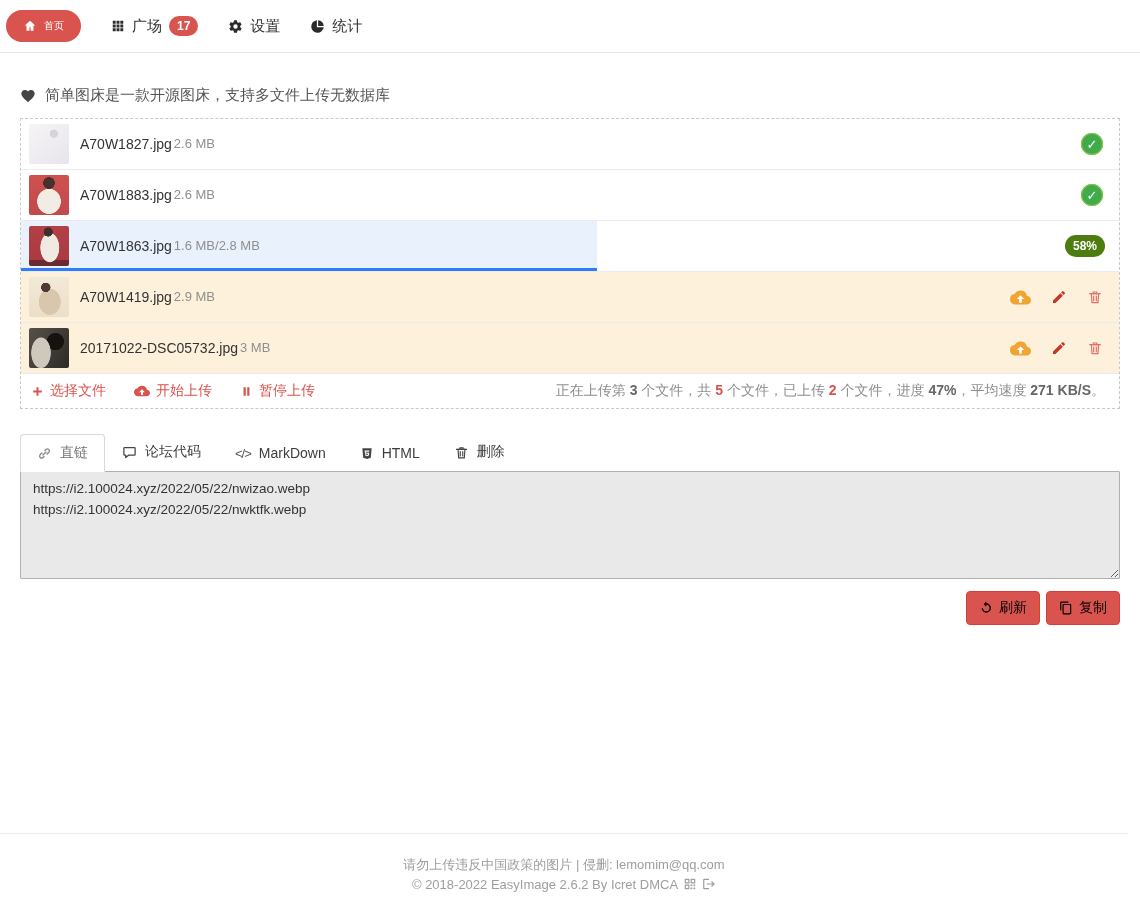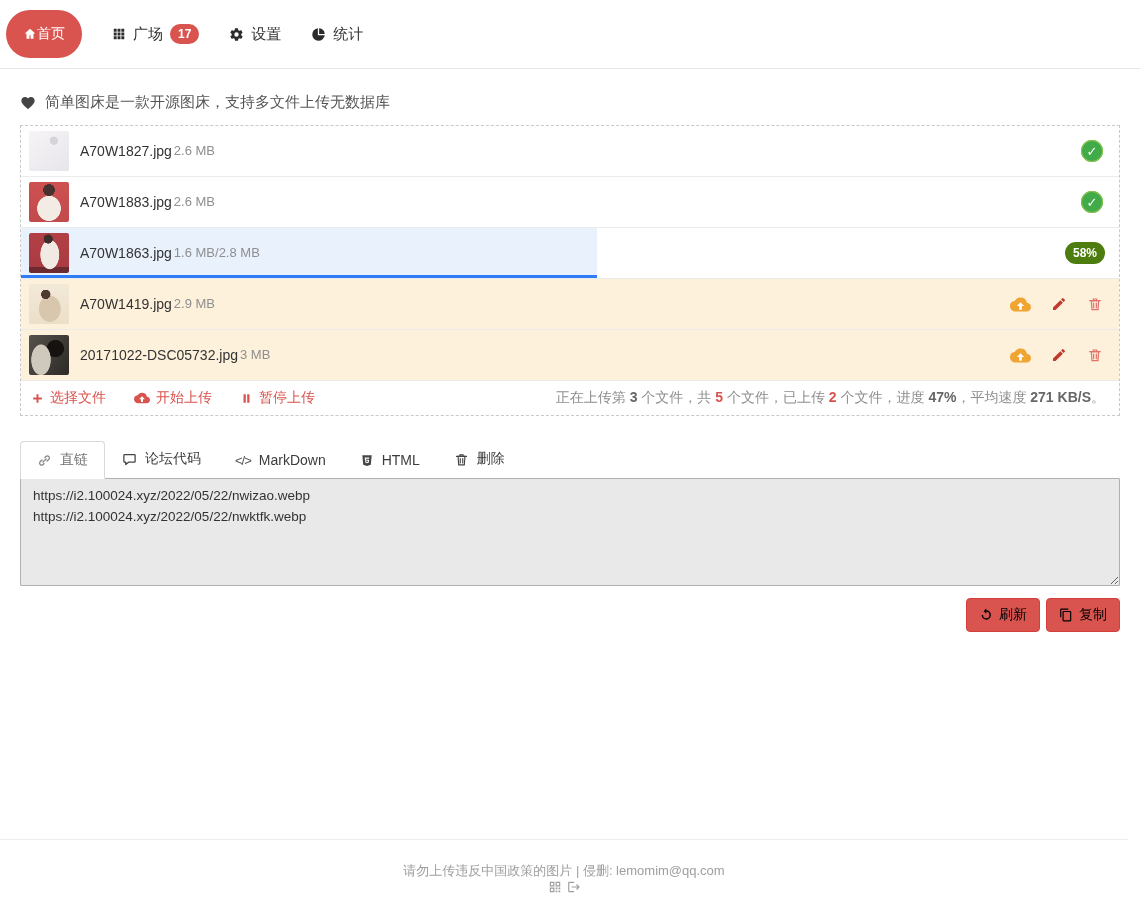--- a/index.html
+++ b/index.html
@@ -6,29 +6,29 @@
   html,body { margin:0; padding:0; }
   body {
     width:1140px; height:906px; position:relative; overflow:hidden;
     background:#fff; color:#333;
     font-family:"Liberation Sans","DejaVu Sans",sans-serif;
   }
   svg { flex:none; display:block; }
 
   
   .navbar { display:flex; align-items:center; gap:30px; padding:10px 20px 10px 6px; border-bottom:1px solid #e7e7e7; }
-  .nav-pill { display:inline-flex; align-items:center; background:#d9534f; color:#fff;
-              border-radius:50px; padding:15px 17px; font-size:14px; cursor:pointer; text-decoration:none; }
+  .nav-pill { display:inline-flex; align-items:center; gap:7px; background:#d9534f; color:#fff;
+              border-radius:50px; padding:9px 17px; font-size:10px; cursor:pointer; text-decoration:none; }
   .nav-item { display:inline-flex; align-items:center; gap:7px; color:#333; font-size:15px; cursor:pointer; text-decoration:none; }
   .badge { background:#d9534f; color:#fff; border-radius:11px; padding:3px 8px; font-size:12px; font-weight:bold; }
 
   .content { padding:0 20px; }
 
   
-  .intro { display:flex; align-items:center; gap:9px; margin-top:24px; color:#555; font-size:15px; }
+  .intro { display:flex; align-items:center; gap:9px; margin-top:33px; color:#555; font-size:15px; }
 
   
   .dropzone { margin-top:13px; border:1px dashed #c9c9c9; background:#fff; }
   .frow { display:flex; align-items:center; height:51px; padding:0 8px; border-bottom:1px solid #ebebeb; position:relative; }
   .thumb { width:40px; height:40px; margin-right:11px; border-radius:2px; flex:none; position:relative; z-index:1; }
   .fmeta { display:flex; justify-content:center; gap:2px; position:relative; z-index:1; }
   .fname { font-size:14px; color:#333; }
   .fsize { font-size:13px; color:#8f8f8f; }
   .frow--queued { background:#fdf1dc; }
   .pfill { position:absolute; left:0; top:0; height:100%; width:52.5%;
@@ -311,20 +311,21 @@
           </svg>
         <span>复制</span>
       </button>
     </div>
 
   </main>
 
   <footer>
     <div class="fline">请勿上传违反中国政策的图片 | 侵删: lemomim@qq.com</div>
     <div class="fline fline2">
+      <span>© 2018-2022 EasyImage 2.6.2 By Icret DMCA</span>
       <button class="foot-ic">
         <svg width="14" height="14" viewBox="0 0 24 24" fill="currentColor">
             <path d="M3 3h8v8H3zm2 2v4h4V5zM13 3h8v8h-8zm2 2v4h4V5zM3 13h8v8H3zm2 2v4h4v-4zM13 13h3v3h-3zm5 0h3v3h-3zm-5 5h3v3h-3zm5 0h3v3h-3z"></path>
           </svg>
       </button>
       <button class="foot-ic">
         <svg width="14" height="14" viewBox="0 0 24 24" fill="currentColor">
             <path d="M17 7l-1.41 1.41L18.17 11H8v2h10.17l-2.58 2.58L17 17l5-5zM4 5h8V3H4a2 2 0 0 0-2 2v14a2 2 0 0 0 2 2h8v-2H4z"></path>
           </svg>
       </button>

